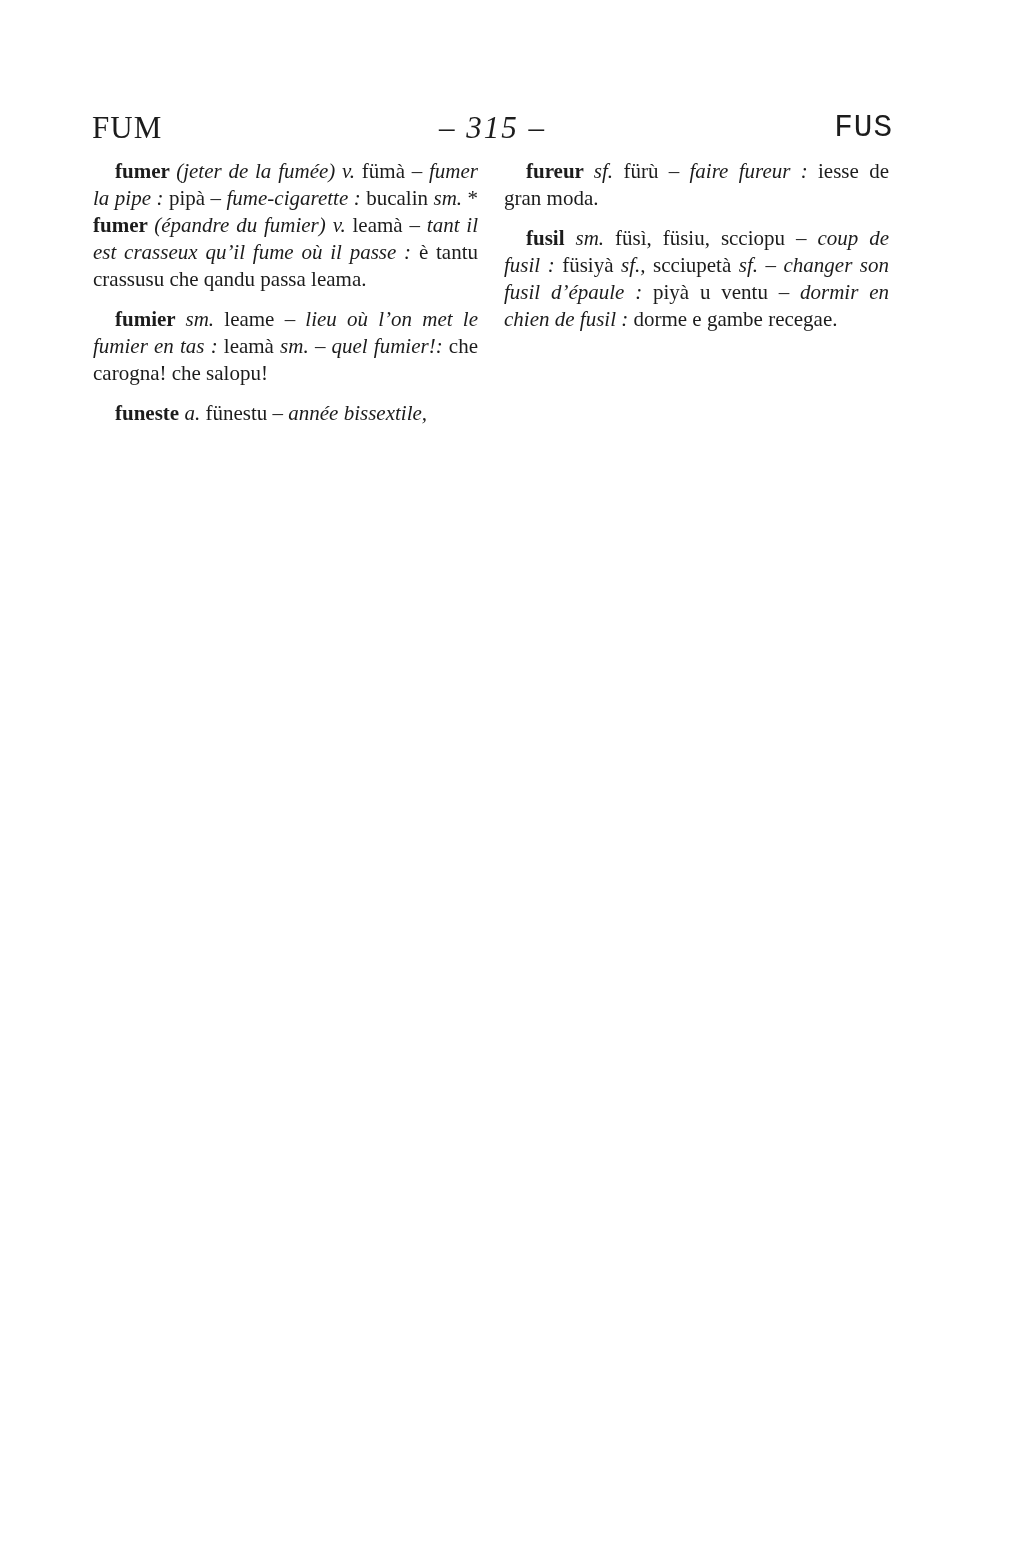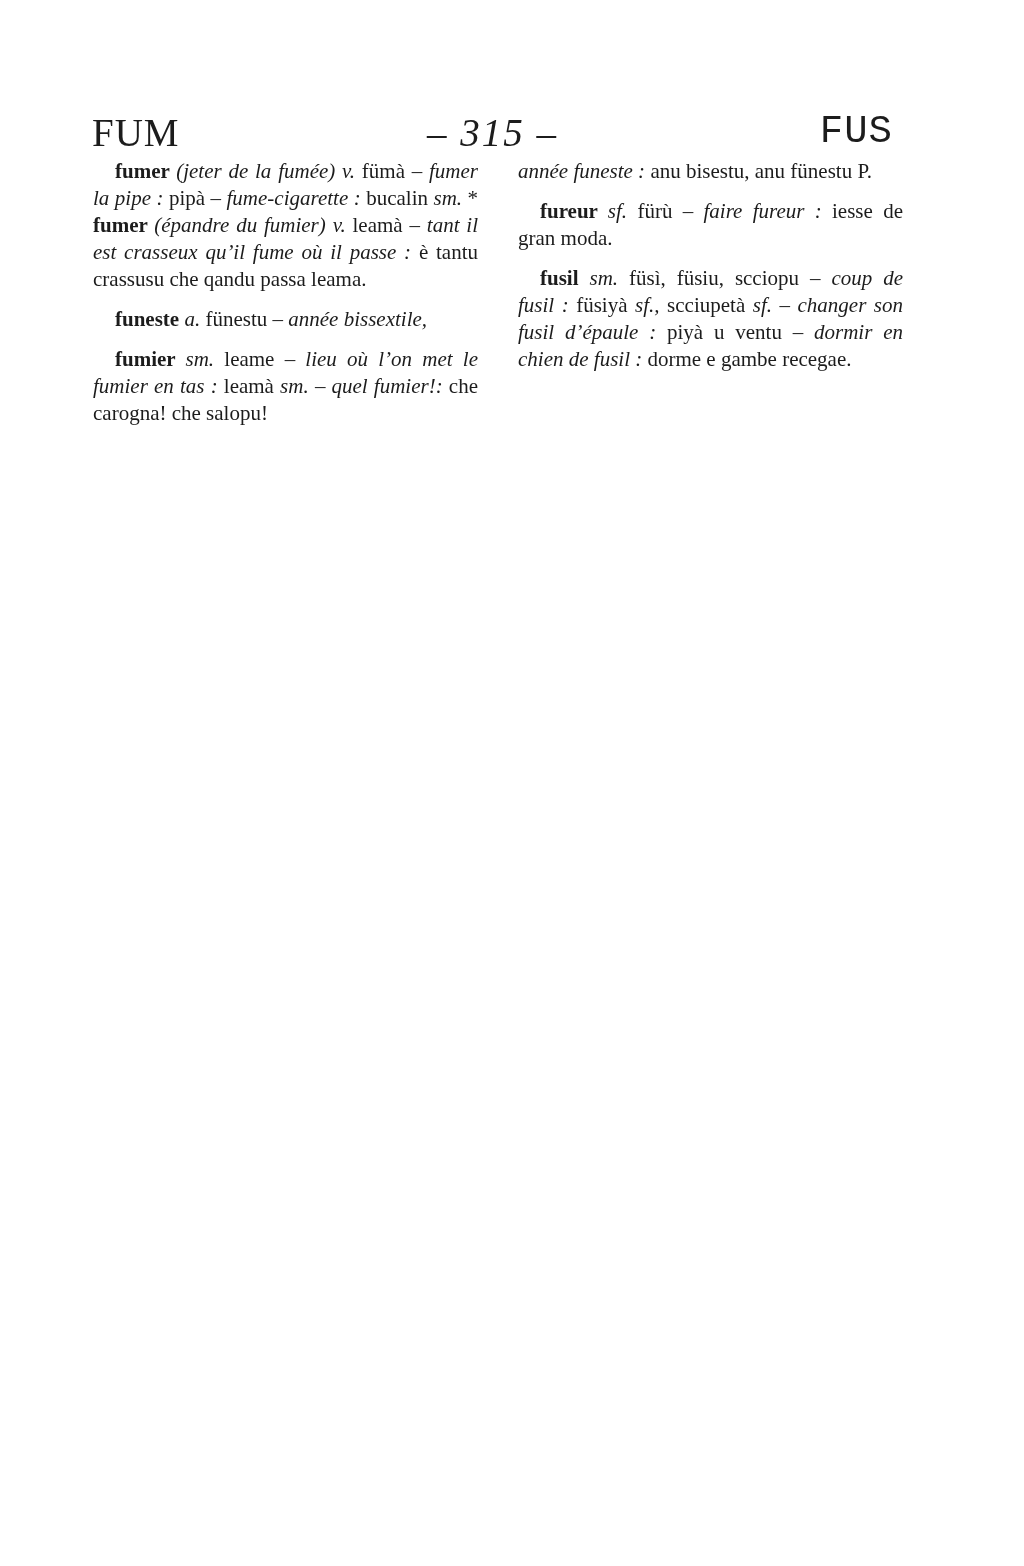--- a/index.html
+++ b/index.html
@@ -18,21 +18,21 @@
     background:var(--paper);
     color:var(--ink);
     overflow:hidden;
   }
   .page-header{
     position:absolute;
     top:110px;
     left:92px;
     width:801px;
     height:36px;
-    font-size:39px;
+    font-size:31px;
     letter-spacing:1px;
     color:var(--ink);
   }
   .guide-word-left{
     position:absolute;
     left:0; top:0;
   }
   .guide-word-right{
     position:absolute;
     right:0; top:0;font-family:Liberation Mono, monospace;
@@ -42,21 +42,21 @@
     left:50%; top:0;
     transform:translateX(-50%);
     letter-spacing:2px;
     font-style:italic;
   }
   .columns{
     position:absolute;
     top:158px;
     left:93px;
     display:flex;
-    gap:40px;
+    gap:26px;
     justify-content:space-between;
   }
   .column{
     width:385px;
     font-size:21px;
     line-height:27px;
     text-align:justify;
   }
   .entry{
     margin:0;
@@ -78,22 +78,21 @@
 <div class="page">
   <header class="page-header">
     <span class="guide-word-left">FUM</span>
     <span class="page-number">– 315 –</span>
     <span class="guide-word-right">FUS</span>
   </header>
 
   <main class="columns">
     <div class="column" id="col-left">
         <p class="entry"><span class="s-b">fumer </span><span class="s-i">(jeter de la fumée) v. </span><span class="s-r">fümà – </span><span class="s-i">fumer la pipe : </span><span class="s-r">pipà – </span><span class="s-i">fume-cigarette : </span><span class="s-r">bucalin </span><span class="s-i">sm. </span><span class="s-r">* </span><span class="s-b">fumer </span><span class="s-i">(épandre du fumier) v. </span><span class="s-r">leamà – </span><span class="s-i">tant il est crasseux qu’il fume où il passe : </span><span class="s-r">è tantu crassusu che qandu passa leama.</span></p>
+        <p class="entry"><span class="s-b">fumier </span><span class="s-i">sm. </span><span class="s-r">leame – </span><span class="s-i">lieu où l’on met le fumier en tas : </span><span class="s-r">leamà </span><span class="s-i">sm. </span><span class="s-r">– </span><span class="s-i">quel fumier!: </span><span class="s-r">che carogna! che salopu!</span></p>
         <p class="entry"><span class="s-b">funeste </span><span class="s-i">a. </span><span class="s-r">fünestu – </span><span class="s-i">année bissextile,</span></p>
-        <p class="entry"><span class="s-b">fumier </span><span class="s-i">sm. </span><span class="s-r">leame – </span><span class="s-i">lieu où l’on met le fumier en tas : </span><span class="s-r">leamà </span><span class="s-i">sm. </span><span class="s-r">– </span><span class="s-i">quel fumier!: </span><span class="s-r">che carogna! che salopu!</span></p>
       </div>
     <div class="column" id="col-right">
-        <p class="entry continuation"><span class="s-i">année funeste : </span><span class="s-r">anu bisestu, anu fünestu P.</span></p>
         <p class="entry"><span class="s-b">fureur </span><span class="s-i">sf. </span><span class="s-r">fürù – </span><span class="s-i">faire fureur : </span><span class="s-r">iesse de gran moda.</span></p>
         <p class="entry"><span class="s-b">fusil </span><span class="s-i">sm. </span><span class="s-r">füsì, füsiu, scciopu – </span><span class="s-i">coup de fusil : </span><span class="s-r">füsiyà </span><span class="s-i">sf., </span><span class="s-r">scciupetà </span><span class="s-i">sf. </span><span class="s-r">– </span><span class="s-i">changer son fusil d’épaule : </span><span class="s-r">piyà u ventu – </span><span class="s-i">dormir en chien de fusil : </span><span class="s-r">dorme e gambe recegae.</span></p>
       </div>
   </main>
 </div>
 
 </body></html>

